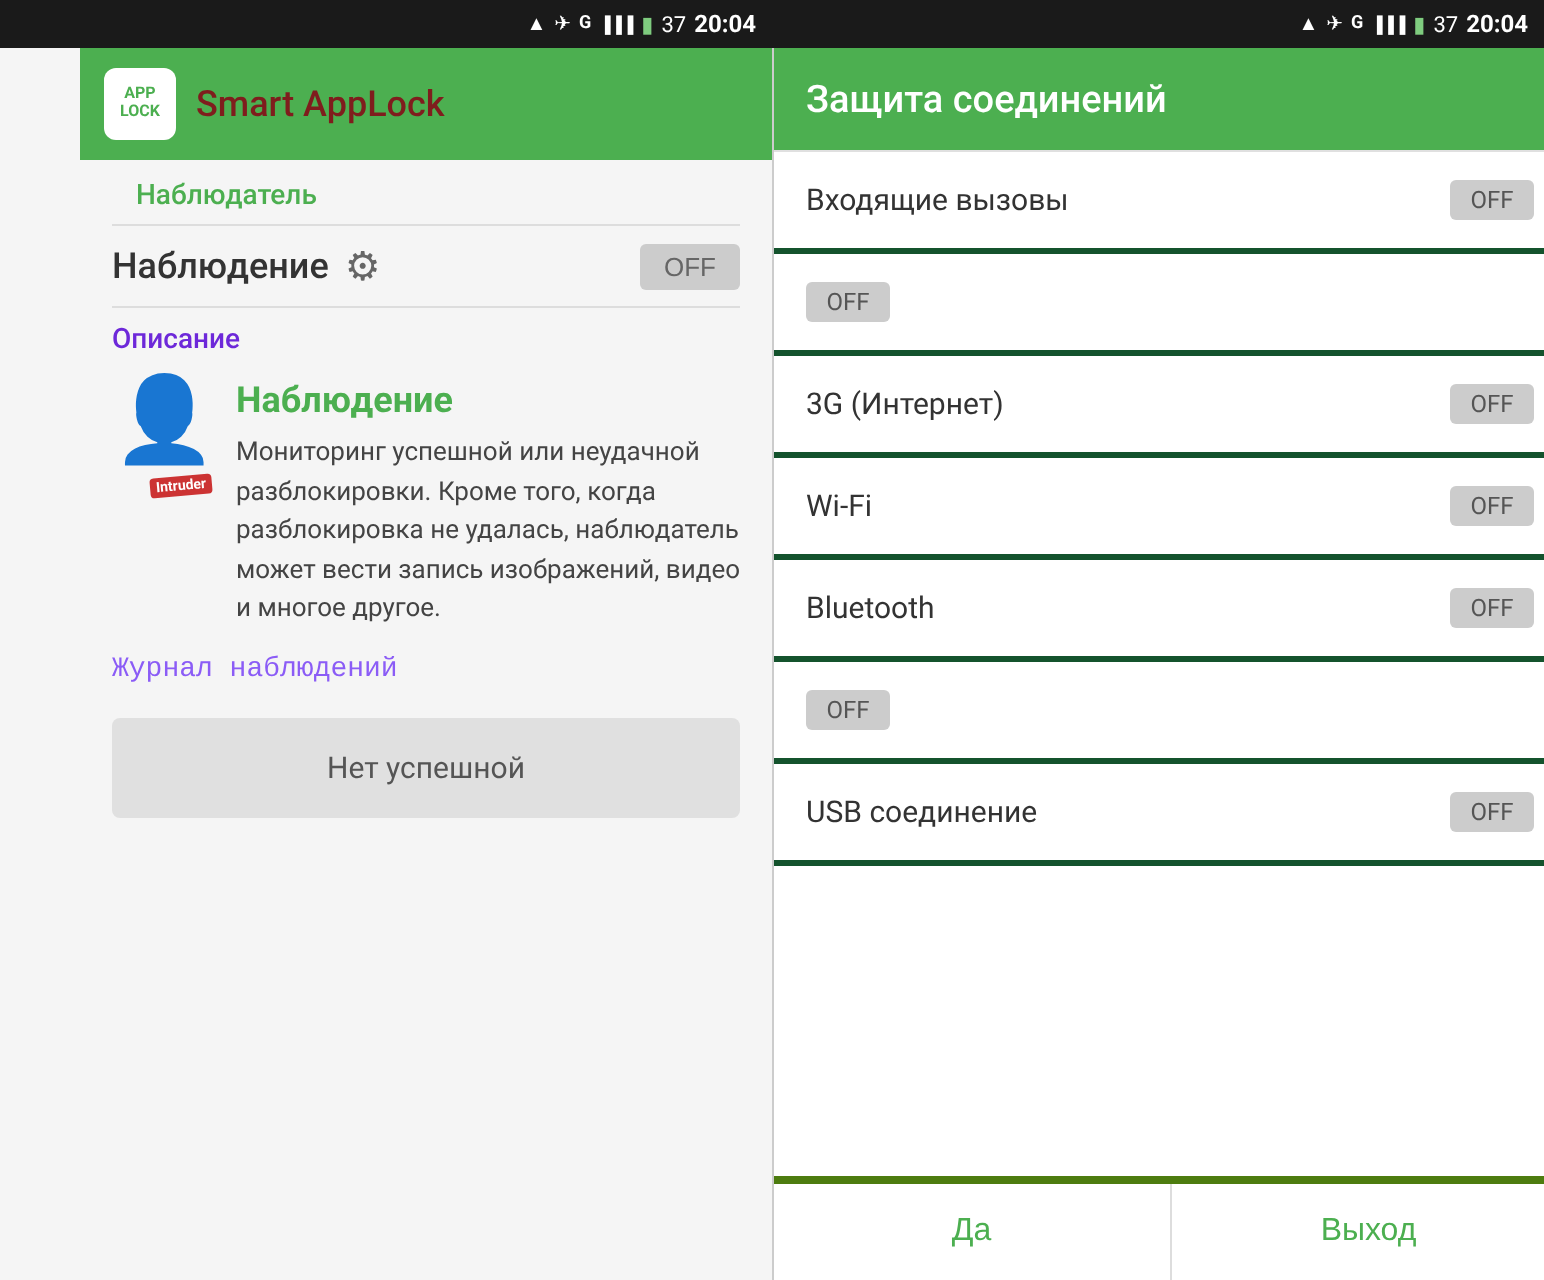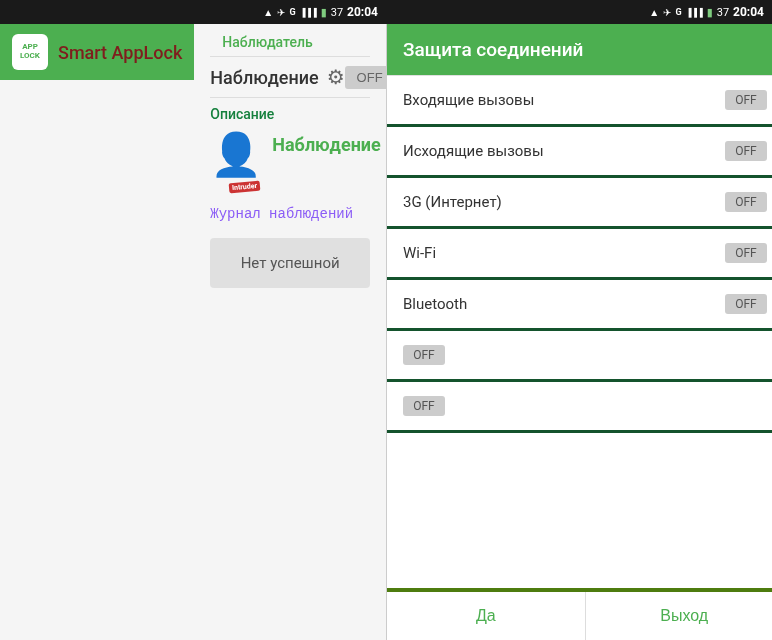--- a/index.html
+++ b/index.html
@@ -11,22 +11,23 @@
       overflow: hidden;
       background: #000;
     }
 
     
     .left-panel {
       width: 386px;
       height: 640px;
       background: #f5f5f5;
       display: flex;
-      flex-direction: row;
+      flex-direction: column;
       padding-top: 24px;
+      padding-left: 40px;
     }
 
     .app-header {
       background: #4caf50;
       height: 56px;
       display: flex;
       align-items: center;
       padding: 0 12px;
       gap: 10px;
     }
@@ -93,21 +94,21 @@
       text-align: center;
     }
 
     .divider {
       height: 1px;
       background: #ddd;
       margin: 0 16px;
     }
 
     .desc-label {
-      color: #15803d;
+      color: #6d28d9;
       font-size: 14px;
       padding: 8px 16px 4px;
       font-weight: 500;
     }
 
     .desc-content {
       display: flex;
       padding: 8px 16px;
       gap: 12px;
     }
@@ -288,59 +289,60 @@
 
     <div class="desc-label">Описание</div>
 
     <div class="desc-content">
       <div class="desc-icon">
         <span class="person-icon">👤</span>
         <span class="intruder-badge">Intruder</span>
       </div>
       <div class="desc-right">
         <div class="desc-heading">Наблюдение</div>
+        <div class="desc-text">Мониторинг успешной или неудачной разблокировки. Кроме того, когда разблокировка не удалась, наблюдатель может вести запись изображений, видео и многое другое.</div>
       </div>
     </div>
 
     <a class="journal-link">Журнал наблюдений</a>
 
     <div class="no-logs-area">Нет успешной</div>
   </div>
 </div>
 
 <div class="right-panel" style="position:absolute;left:386px;top:0;">
   <div class="dialog-header">
     <div class="dialog-title">Защита соединений</div>
   </div>
 
   <div class="dialog-list" id="dialog-list">
   <div class="dialog-item">
       <span class="dialog-item-label">Входящие вызовы</span>
       <span class="off-badge">OFF</span>
     </div>
       <div class="dialog-item">
-      <span class="dialog-item-label">Исходящие вызовы</span>
       <span class="off-badge">OFF</span>
     </div>
       <div class="dialog-item">
       <span class="dialog-item-label">3G (Интернет)</span>
       <span class="off-badge">OFF</span>
     </div>
       <div class="dialog-item">
       <span class="dialog-item-label">Wi-Fi</span>
       <span class="off-badge">OFF</span>
     </div>
       <div class="dialog-item">
       <span class="dialog-item-label">Bluetooth</span>
       <span class="off-badge">OFF</span>
     </div>
       <div class="dialog-item">
       <span class="off-badge">OFF</span>
     </div>
       <div class="dialog-item">
+      <span class="dialog-item-label">USB соединение</span>
       <span class="off-badge">OFF</span>
     </div>
     </div>
 
   <div class="dialog-footer">
     <button class="footer-btn">Да</button>
     <button class="footer-btn">Выход</button>
   </div>
 </div>
 

